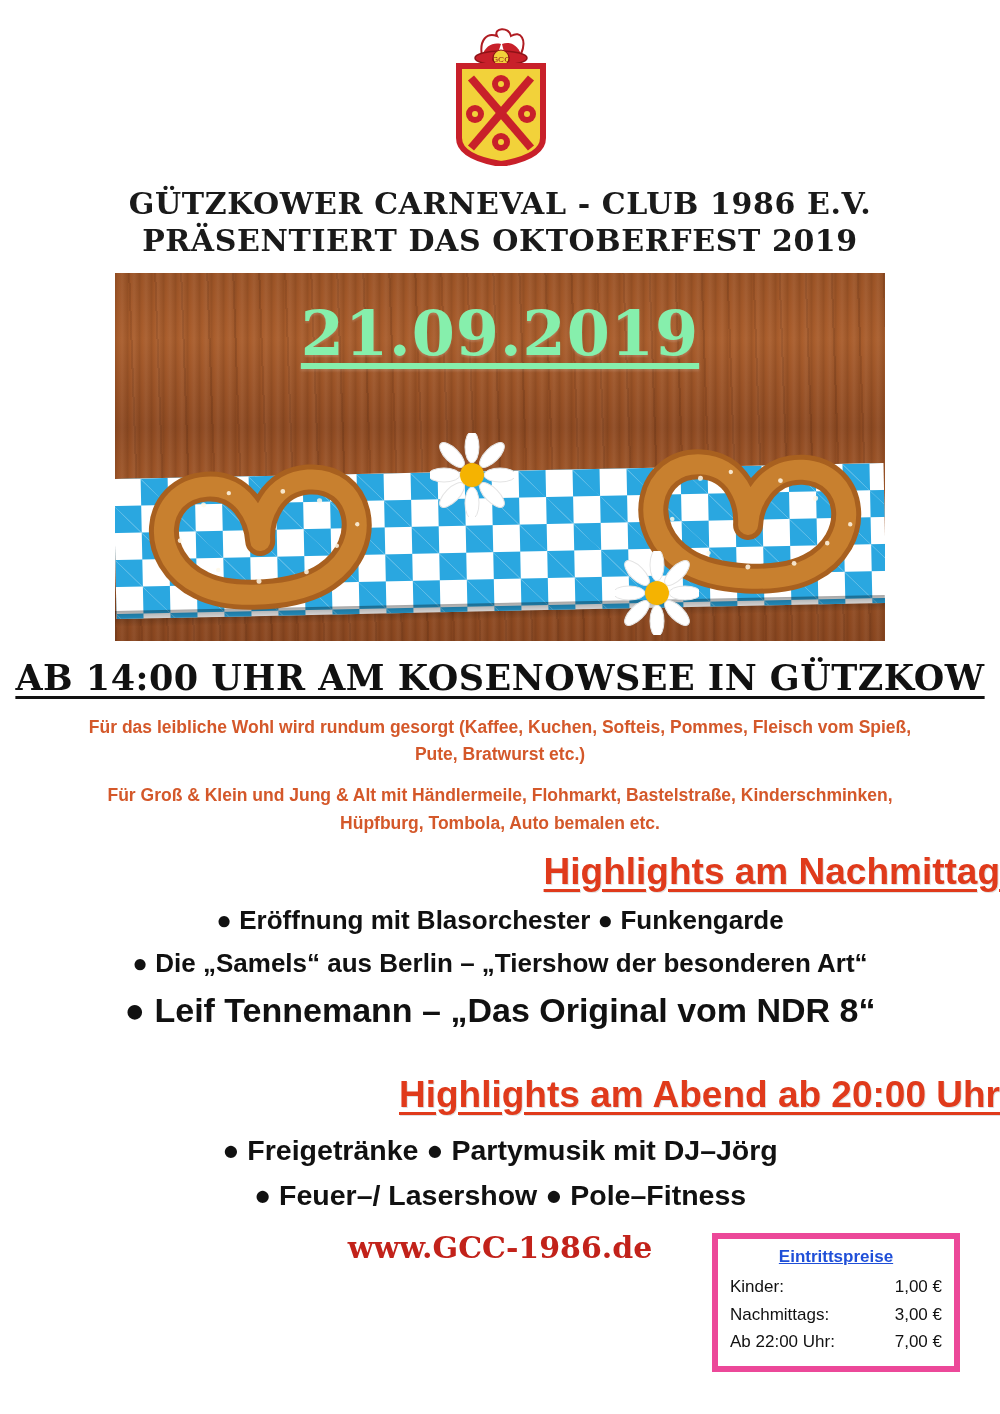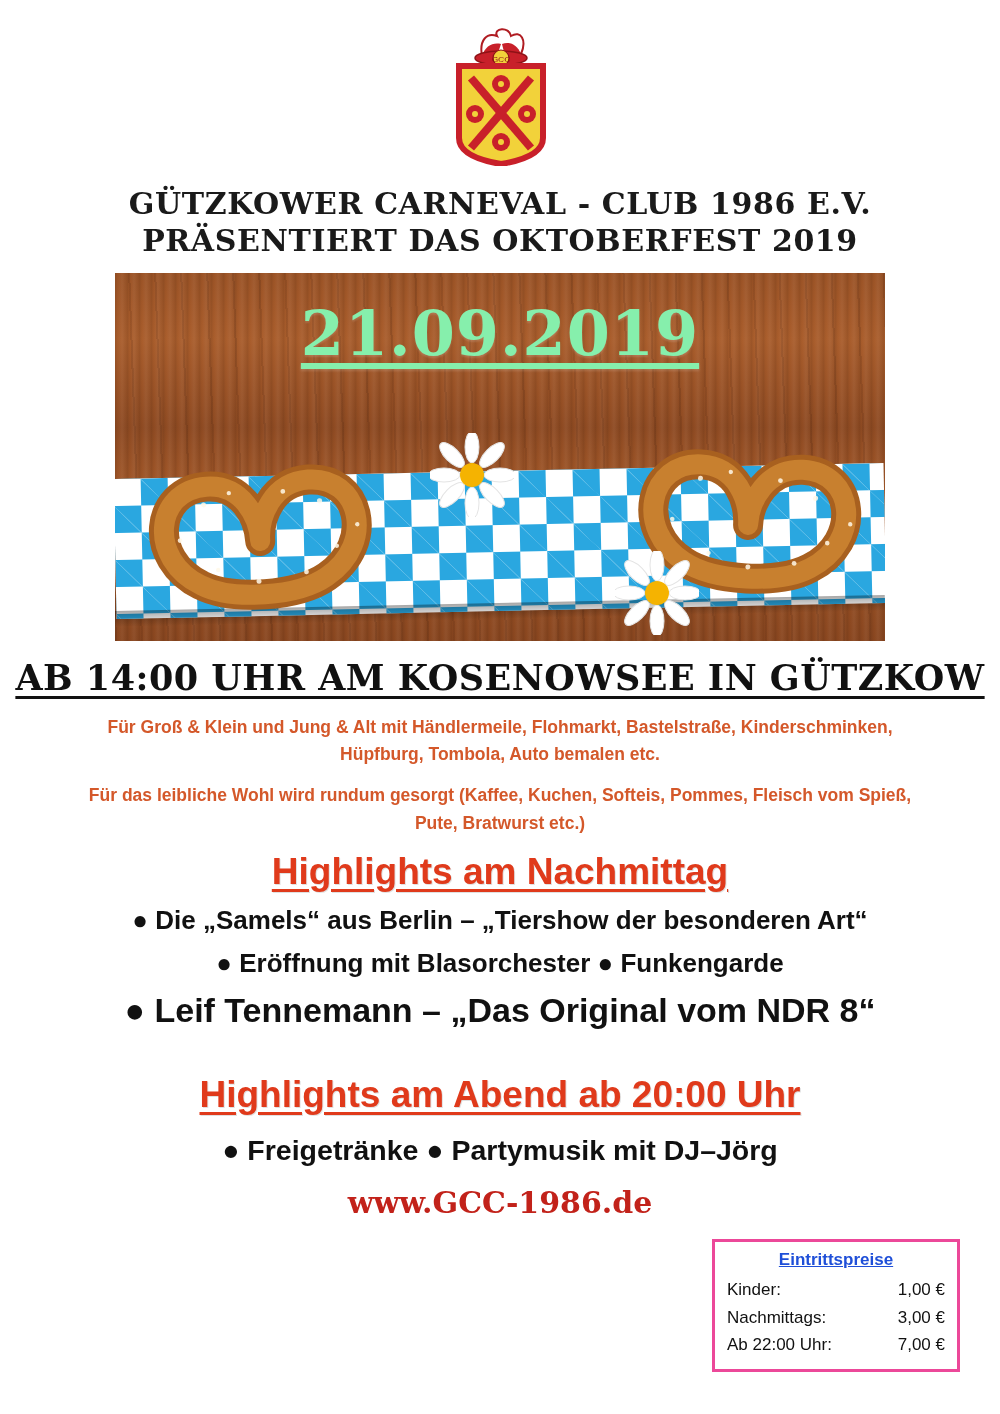--- a/index.html
+++ b/index.html
@@ -143,21 +143,21 @@
     font-size: 17.5px;
     text-align: center;
     line-height: 1.55;
     margin-top: 16px;
     padding: 0 70px;
   }
   .desc p { margin: 0 0 14px 0; }
 
   
   .hl-title {
-    text-align: center;
+    text-align: right;
     color: #e03a1b;
     font-weight: bold;
     font-size: 37px;
     text-decoration: underline;
     text-underline-offset: 5px;
     margin-top: 14px;
     text-shadow: 1px 1px 0 rgba(0,0,0,0.12);
   }
   .hl-title.second { margin-top: 44px; }
 
@@ -181,21 +181,21 @@
     font-size: 30px;
     margin-top: 18px;
   }
 
   
   .price-box {
     position: absolute;
     right: 40px;
     bottom: 42px;
     width: 248px;
-    border: 3px solid #ec4899;
+    border: 6px solid #ec4899;
     background: #fff;
     padding: 8px 12px 10px 12px;
     box-sizing: border-box;
   }
   .price-title {
     text-align: center;
     font-weight: bold;
     font-size: 17px;
     color: #1f4fd8;
     text-decoration: underline;
@@ -334,32 +334,33 @@
           <ellipse cx="62" cy="62" rx="7" ry="16" transform="rotate(-45 62 62)"></ellipse>
         </g>
         <circle cx="42" cy="42" r="12" fill="#f5b301"></circle>
       </svg>
     </div>
   </div>
 
   <div class="subhead">AB 14:00 UHR AM KOSENOWSEE IN GÜTZKOW</div>
 
   <div class="desc">
+    <p>Für das leibliche Wohl wird rundum gesorgt (Kaffee, Kuchen, Softeis, Pommes, Fleisch vom Spieß, Pute, Bratwurst etc.)</p>
     <p>Für Groß &amp; Klein und Jung &amp; Alt mit Händlermeile, Flohmarkt, Bastelstraße, Kinderschminken, Hüpfburg, Tombola, Auto bemalen etc.</p>
-    <p>Für das leibliche Wohl wird rundum gesorgt (Kaffee, Kuchen, Softeis, Pommes, Fleisch vom Spieß, Pute, Bratwurst etc.)</p>
   </div>
 
   <div class="hl-title">Highlights am Nachmittag</div>
+  <div class="hl-line s26">● Eröffnung mit Blasorchester ● Funkengarde</div>
   <div class="hl-line s26">● Die „Samels“ aus Berlin – „Tiershow der besonderen Art“</div>
-  <div class="hl-line s26">● Eröffnung mit Blasorchester ● Funkengarde</div>
   <div class="hl-line s34">● Leif Tennemann – „Das Original vom NDR 8“</div>
 
   <div class="hl-title second">Highlights am Abend ab 20:00 Uhr</div>
   <div class="evening-lines">
     <div class="hl-line s28">● Freigetränke ● Partymusik mit DJ–Jörg</div>
+    <div class="hl-line s28">● Feuer–/ Lasershow ● Pole–Fitness</div>
   </div>
 
   <div class="url">www.GCC-1986.de</div>
 
   <div class="price-box">
     <div class="price-title">Eintrittspreise</div>
 
     <div class="price-row">
       <span class="lbl">Kinder:</span>
       <span class="val">1,00 €</span>

